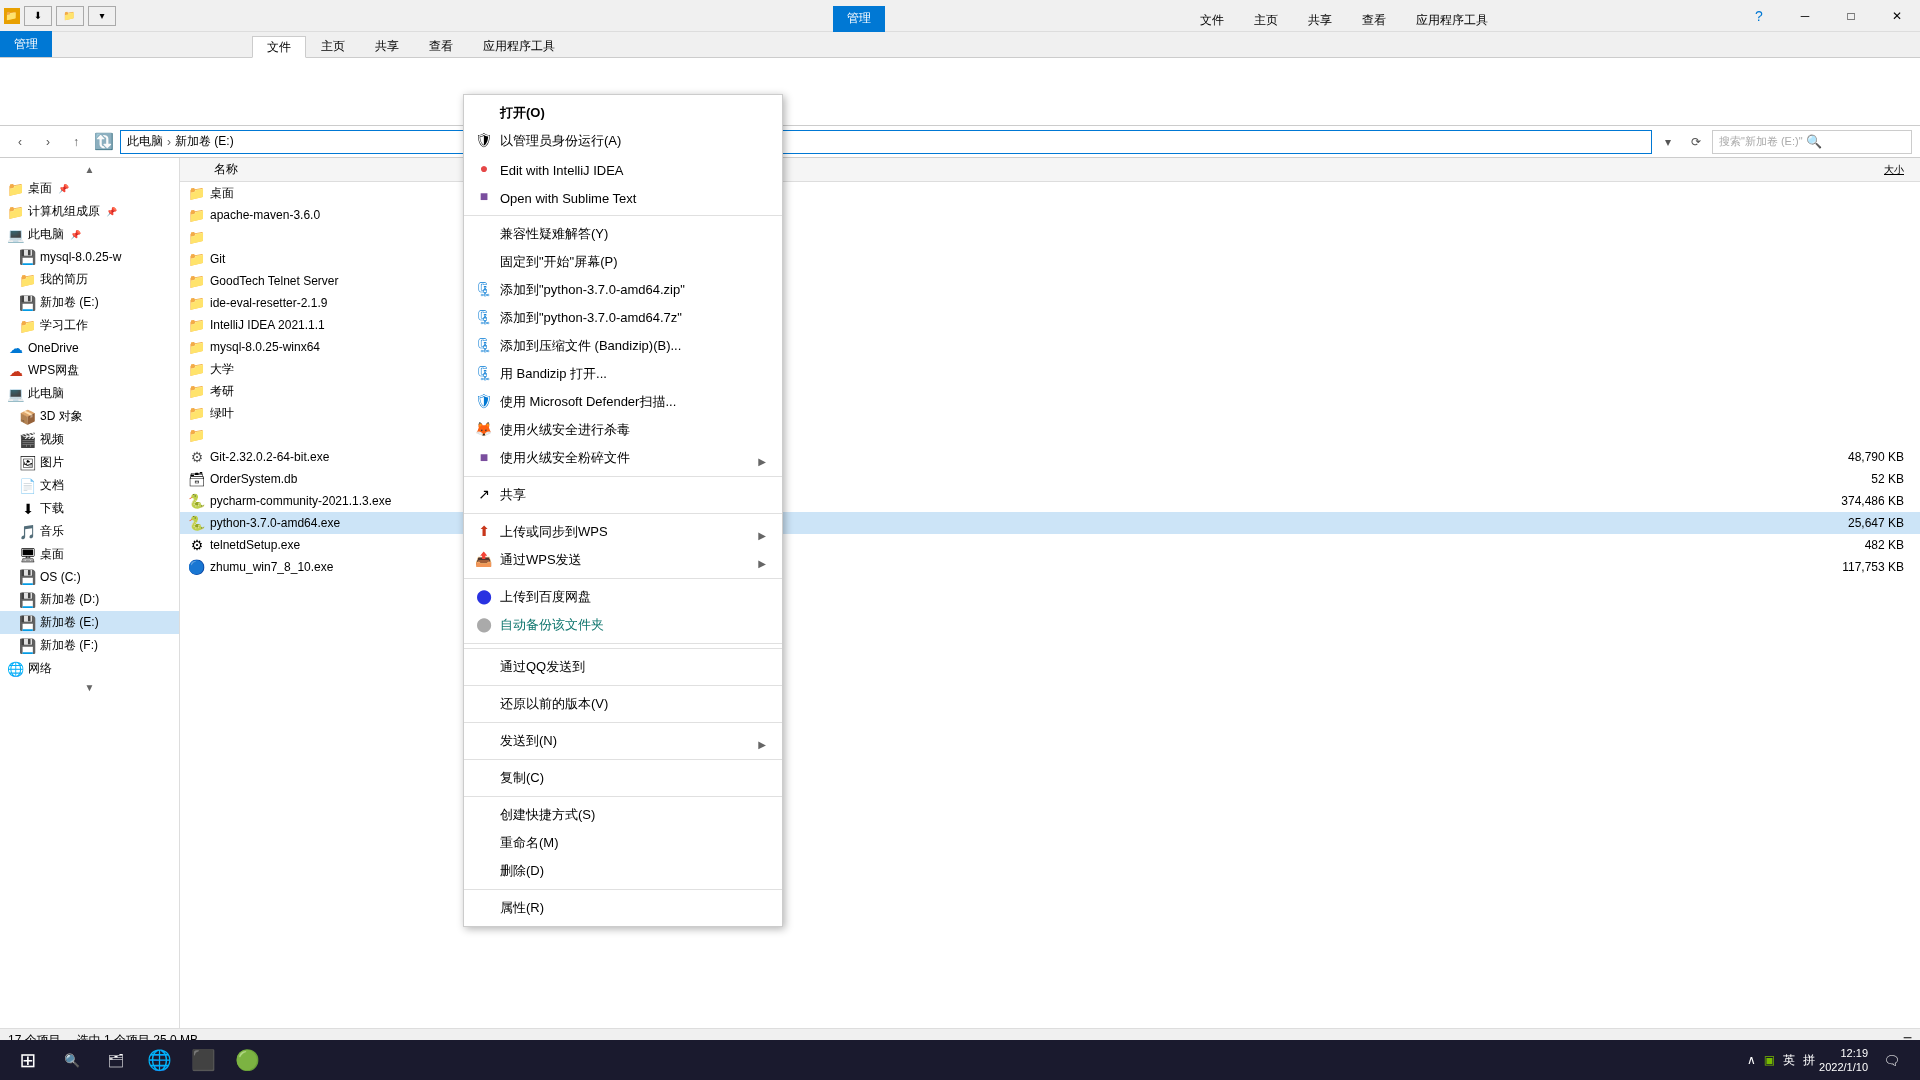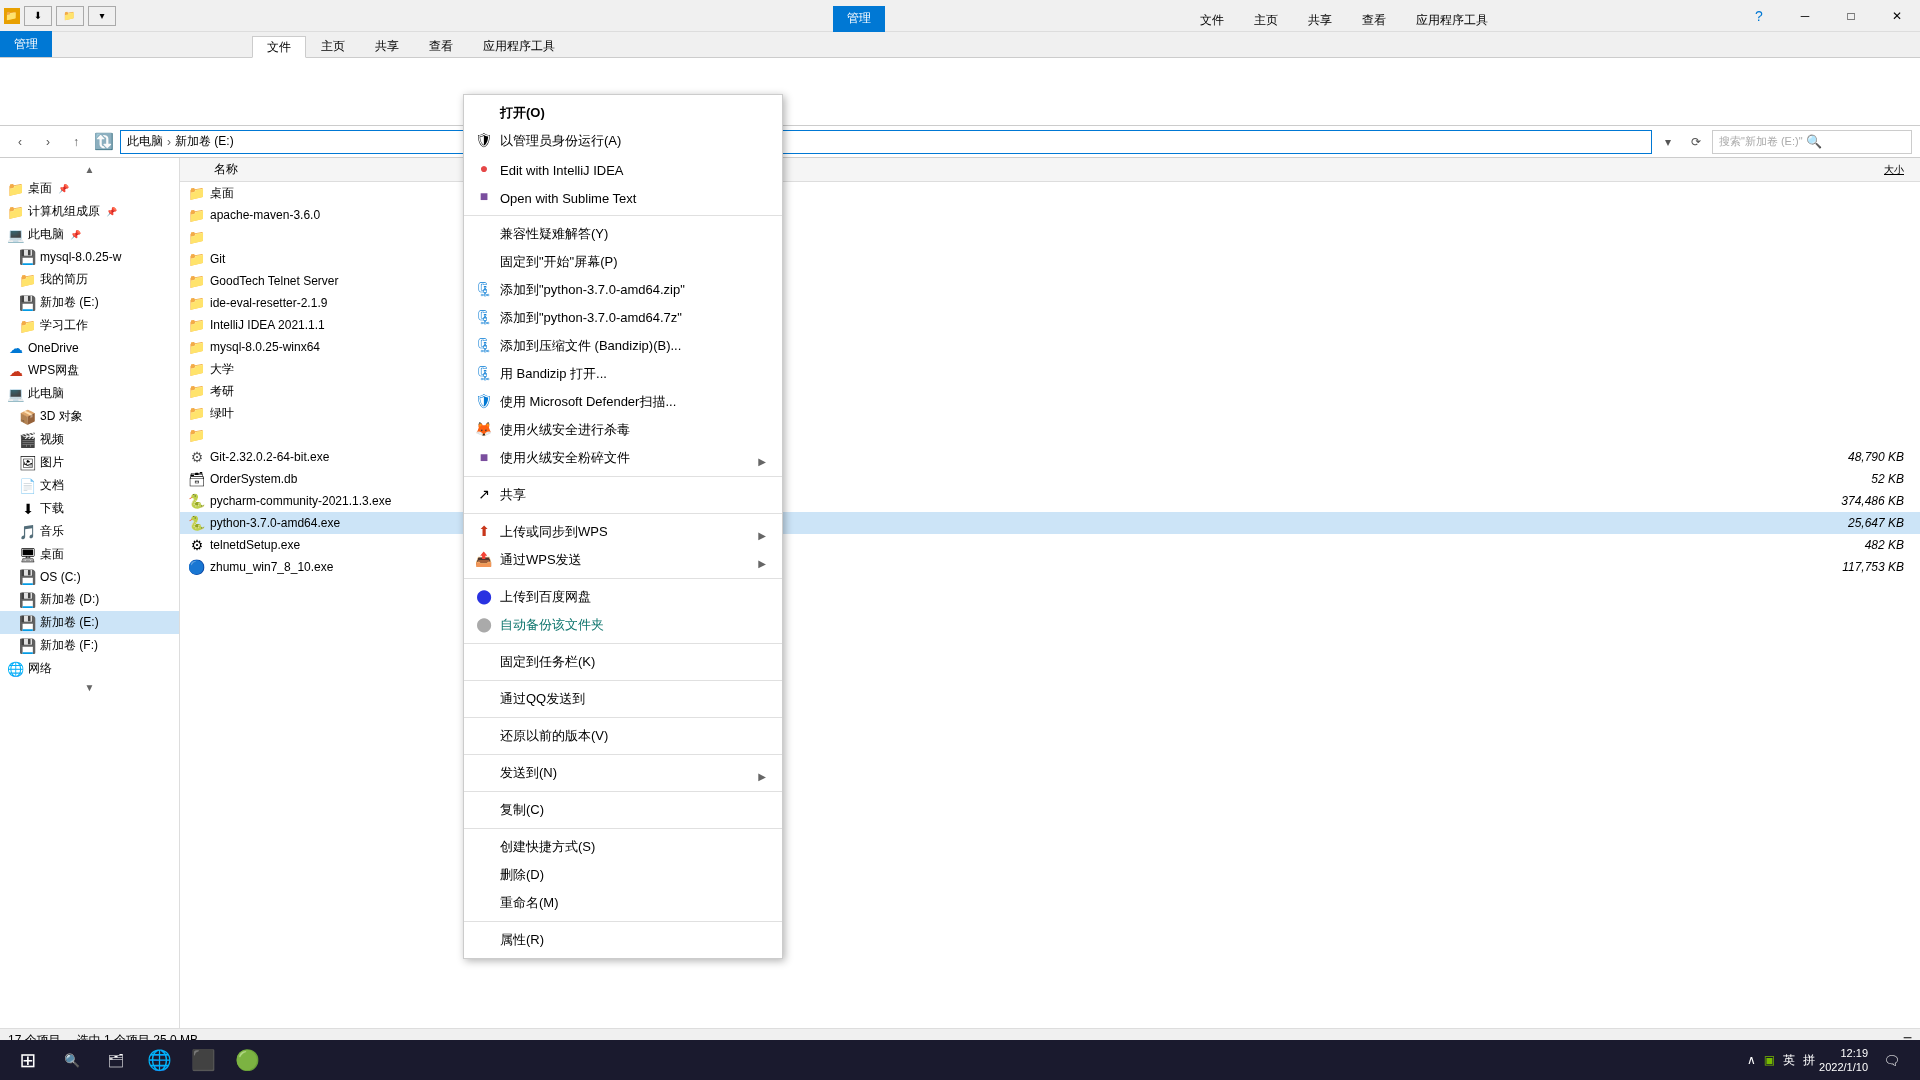--- a/index.html
+++ b/index.html
@@ -212,21 +212,21 @@
       align-items: center;
       height: 22px;
       padding: 0 8px;
       cursor: pointer;
       font-size: 12px;
     }
     .file-item.selected { background: #cce4f7; }
 
     .file-icon { width: 18px; height: 18px; margin-right: 4px; display: flex; align-items: center; justify-content: center; font-size: 14px; }
     .file-name { flex: 1; }
-    .file-size { width: 100px; text-align: right; padding-right: 8px; font-style: italic; }
+    .file-size { width: 100px; text-align: right; padding-right: 8px; }
 
     .status-bar {
       height: 24px;
       background: #f0f0f0;
       border-top: 1px solid #ddd;
       display: flex;
       align-items: center;
       padding: 0 8px;
       font-size: 12px;
       gap: 16px;
@@ -752,24 +752,20 @@
       <span>上传到百度网盘</span>
     </div>
 
     <div class="menu-item disabled">
       <span class="menu-icon" style="color:#aaa;">⬤</span>
       <span style="color:#0f766e;">自动备份该文件夹</span>
     </div>
 
     <div class="menu-separator"></div>
 
-    <div class="menu-item">
-      <span class="menu-icon"></span>
-      <span>固定到任务栏(K)</span>
-    </div>
 
     <div class="menu-separator"></div>
 
     <div class="menu-item">
       <span class="menu-icon"></span>
       <span>通过QQ发送到</span>
     </div>
 
     <div class="menu-separator"></div>
 
@@ -796,26 +792,26 @@
 
     <div class="menu-separator"></div>
 
     <div class="menu-item">
       <span class="menu-icon"></span>
       <span>创建快捷方式(S)</span>
     </div>
 
     <div class="menu-item">
       <span class="menu-icon"></span>
+      <span>重命名(M)</span>
+    </div>
+
+    <div class="menu-item">
+      <span class="menu-icon"></span>
       <span>删除(D)</span>
-    </div>
-
-    <div class="menu-item">
-      <span class="menu-icon"></span>
-      <span>重命名(M)</span>
     </div>
 
     <div class="menu-separator"></div>
 
     <div class="menu-item">
       <span class="menu-icon"></span>
       <span>属性(R)</span>
     </div>
 
   </div>

